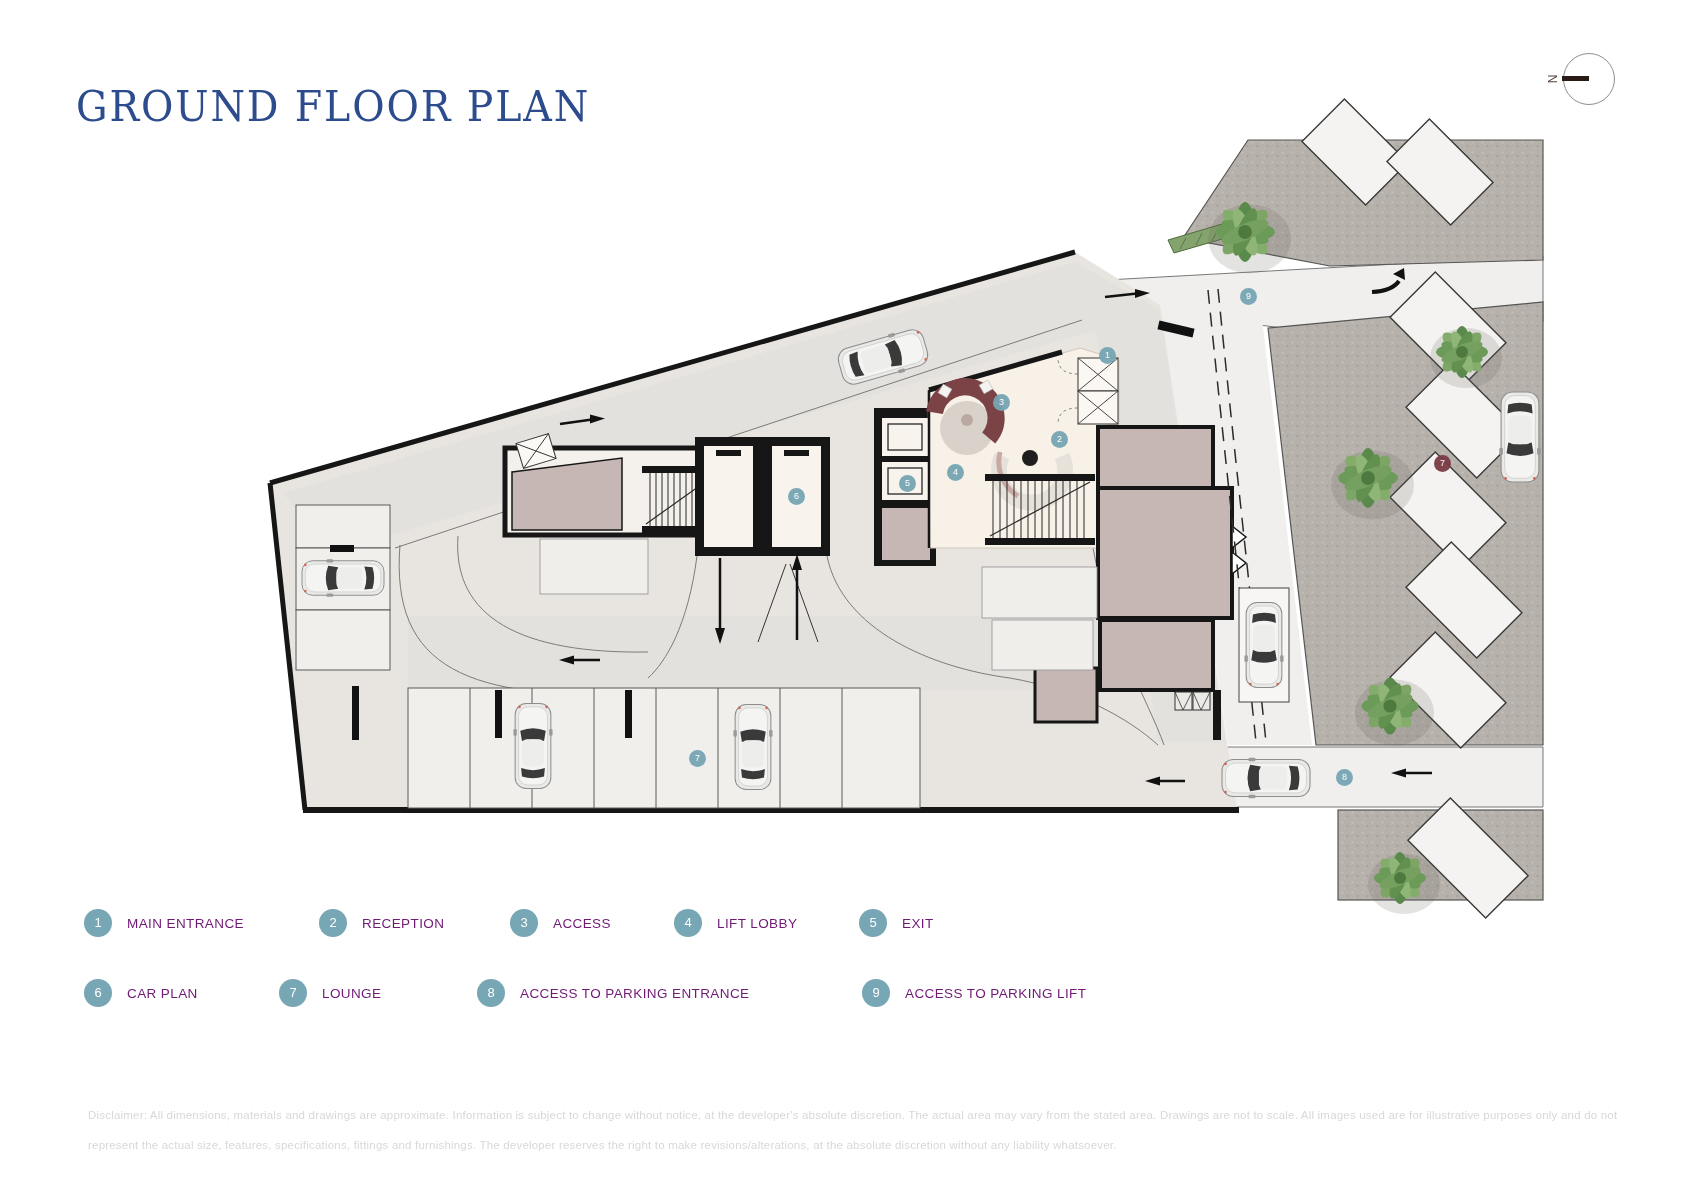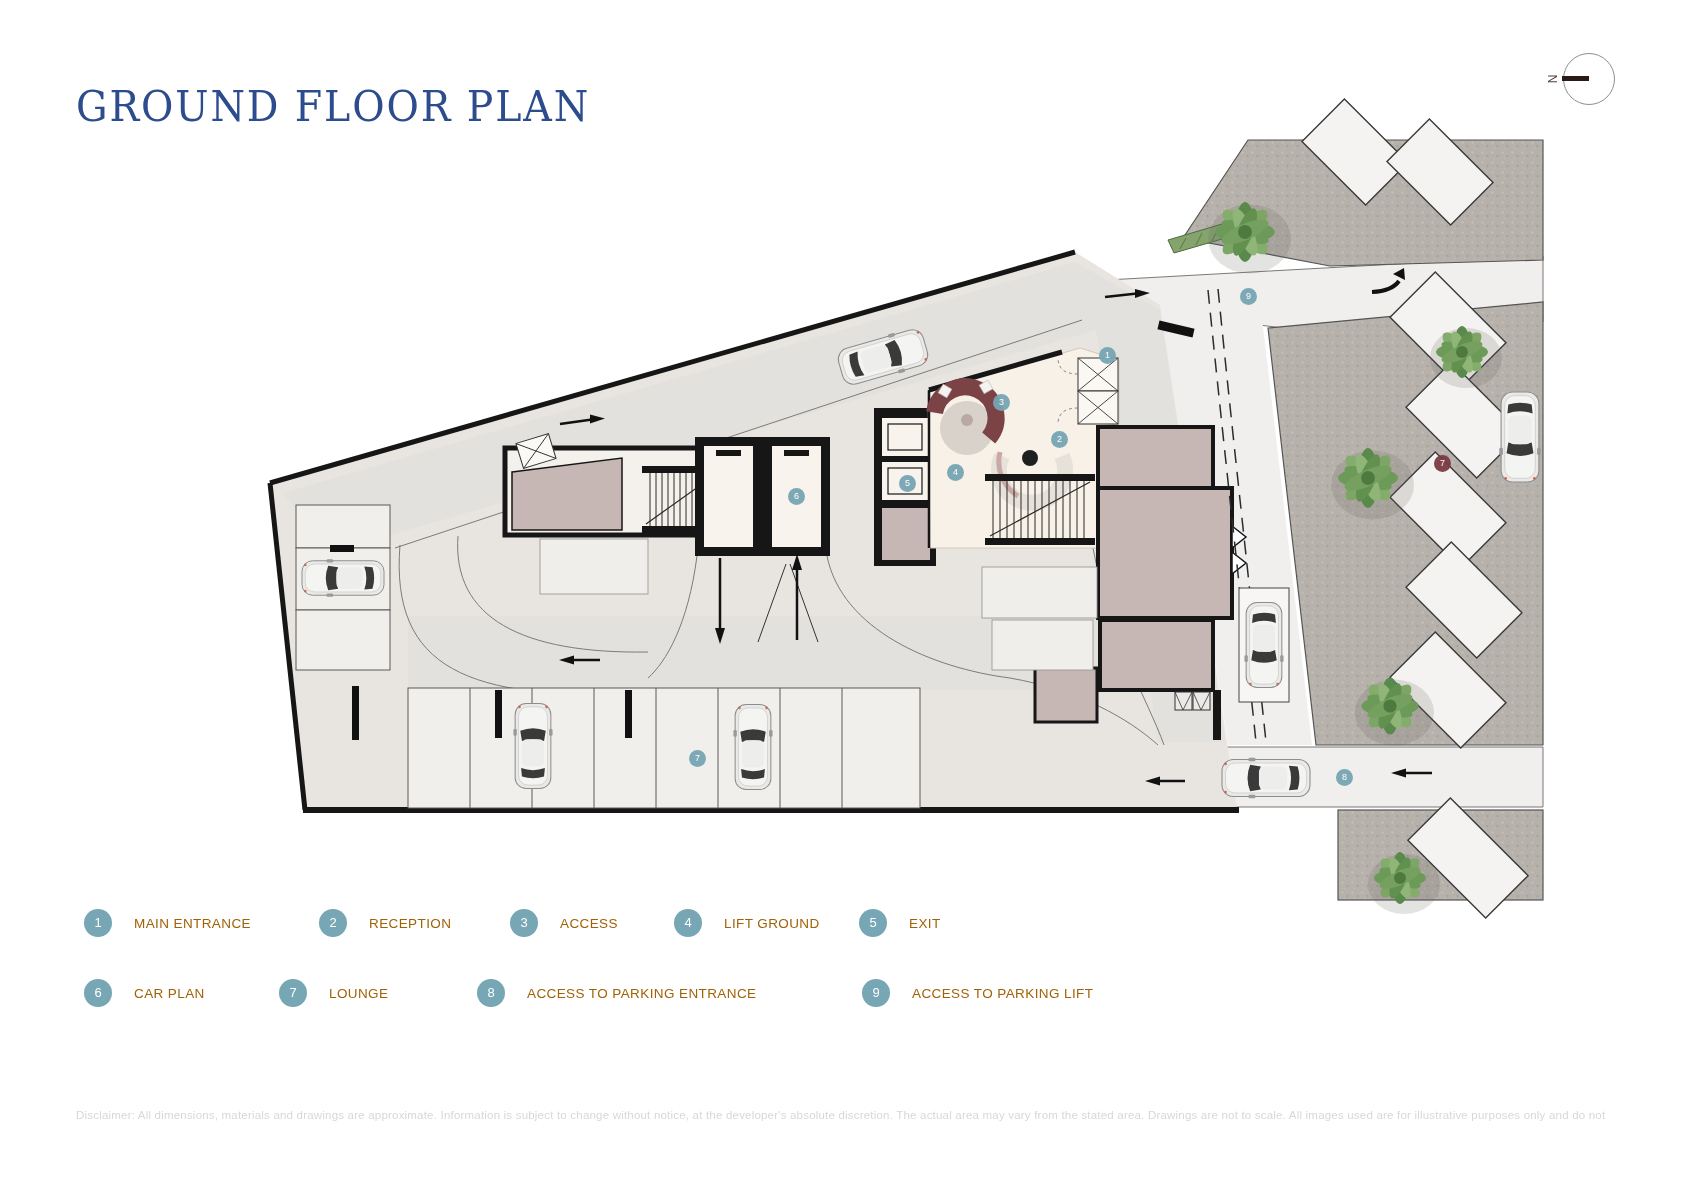--- a/index.html
+++ b/index.html
@@ -22,22 +22,22 @@
     position:absolute;width:17px;height:17px;border-radius:50%;
     background:#77A6B4;color:#ffffff;font-size:9px;line-height:17px;
     text-align:center;z-index:5;opacity:0.95;
   }
   .plan-marker.maroon{background:#7A3B44;}
   .legend-item{position:absolute;display:flex;align-items:center;z-index:4;}
   .legend-circle{
     width:28px;height:28px;border-radius:50%;background:#77A6B4;color:#fff;
     font-size:13px;line-height:28px;text-align:center;flex:0 0 auto;
   }
-  .legend-label{margin-left:22px;font-size:13.5px;letter-spacing:0.4px;color:#a16207;white-space:nowrap;}
-  .disclaimer{position:absolute;left:76px;top:1100px;width:1560px;z-index:4;}
+  .legend-label{margin-left:15px;font-size:13.5px;letter-spacing:0.4px;color:#701a75;white-space:nowrap;}
+  .disclaimer{position:absolute;left:88px;top:1100px;width:1560px;z-index:4;}
   .disclaimer div{font-size:11.5px;line-height:30px;color:#d8d8d8;letter-spacing:0.2px;white-space:nowrap;}
 </style>
 </head>
 <body>
 
 <div class="page-title">GROUND FLOOR PLAN</div>
 
 <div class="compass">
   <div class="ring"></div>
   <div class="bar"></div>
@@ -284,21 +284,21 @@
 <div class="legend-item" style="left:319px;top:909px;">
   <span class="legend-circle">2</span>
   <span class="legend-label">RECEPTION</span>
 </div>
 <div class="legend-item" style="left:510px;top:909px;">
   <span class="legend-circle">3</span>
   <span class="legend-label">ACCESS</span>
 </div>
 <div class="legend-item" style="left:674px;top:909px;">
   <span class="legend-circle">4</span>
-  <span class="legend-label">LIFT GROUND</span>
+  <span class="legend-label">LIFT LOBBY</span>
 </div>
 <div class="legend-item" style="left:859px;top:909px;">
   <span class="legend-circle">5</span>
   <span class="legend-label">EXIT</span>
 </div>
 
 <div class="legend-item" style="left:84px;top:979px;">
   <span class="legend-circle">6</span>
   <span class="legend-label">CAR PLAN</span>
 </div>
@@ -310,13 +310,14 @@
   <span class="legend-circle">8</span>
   <span class="legend-label">ACCESS TO PARKING ENTRANCE</span>
 </div>
 <div class="legend-item" style="left:862px;top:979px;">
   <span class="legend-circle">9</span>
   <span class="legend-label">ACCESS TO PARKING LIFT</span>
 </div>
 
 <div class="disclaimer">
   <div>Disclaimer: All dimensions, materials and drawings are approximate. Information is subject to change without notice, at the developer's absolute discretion. The actual area may vary from the stated area. Drawings are not to scale. All images used are for illustrative purposes only and do not</div>
+  <div>represent the actual size, features, specifications, fittings and furnishings. The developer reserves the right to make revisions/alterations, at the absolute discretion without any liability whatsoever.</div>
 </div>
 
 </body></html>

